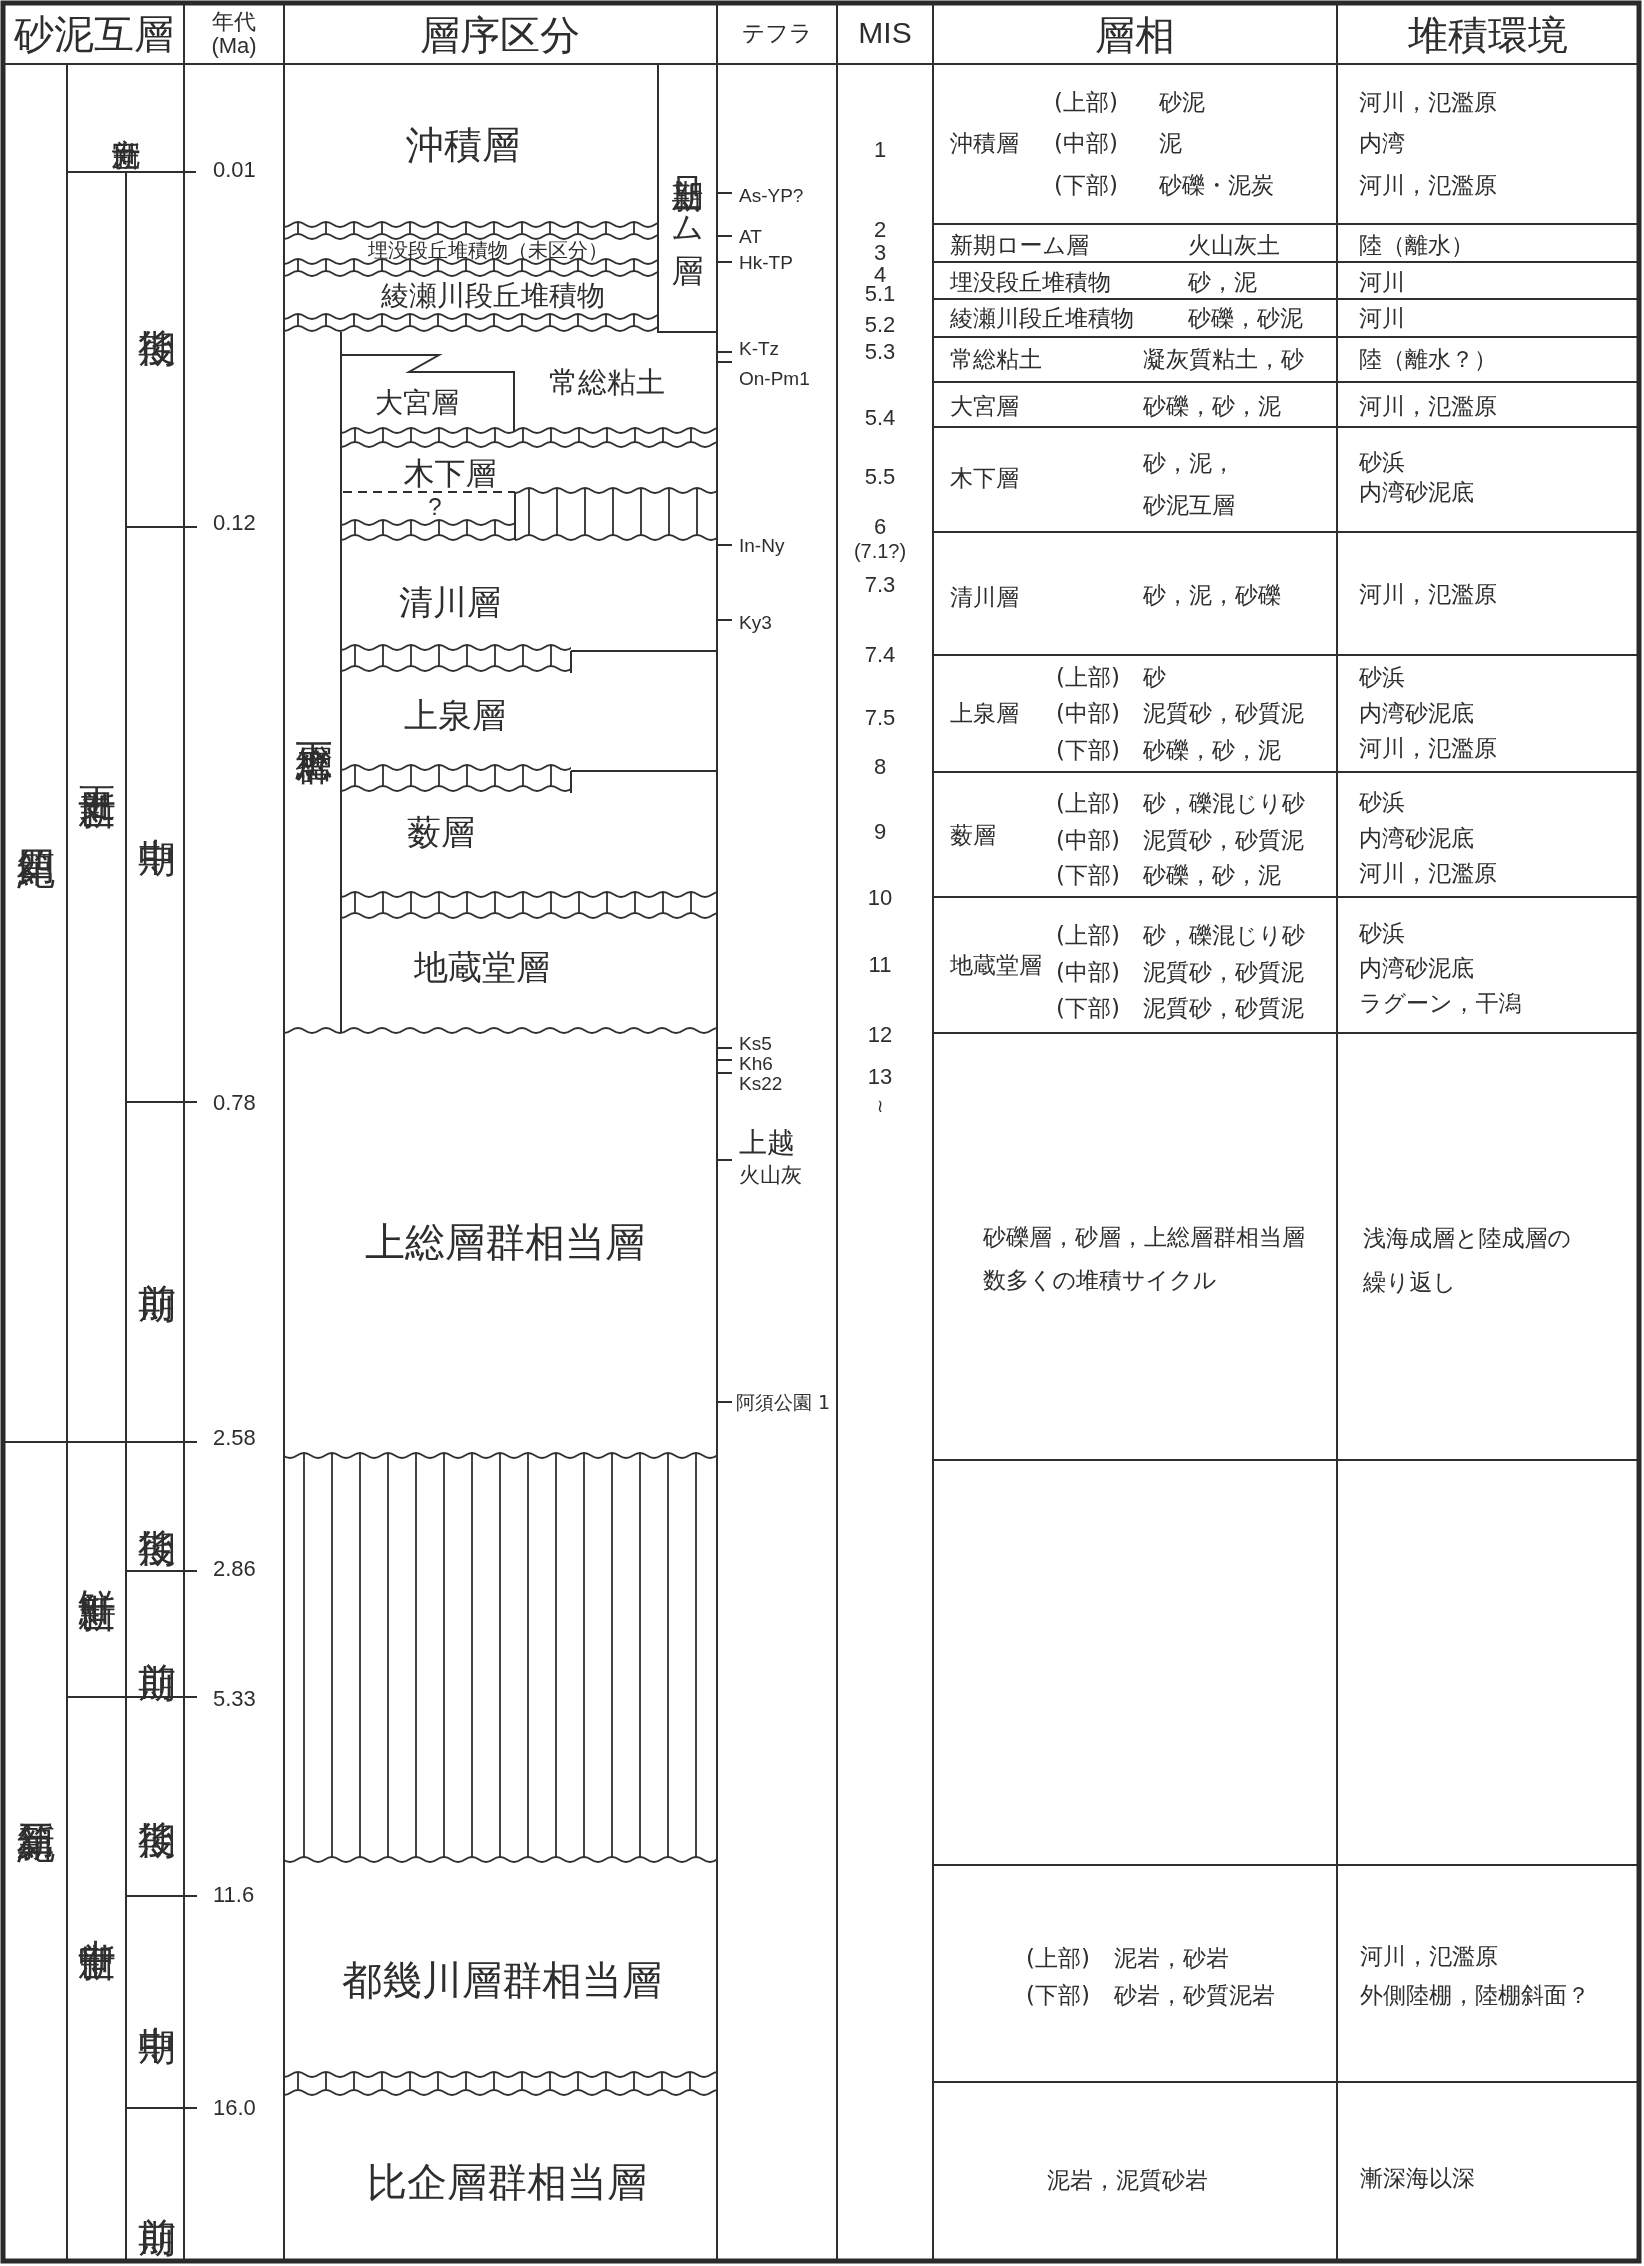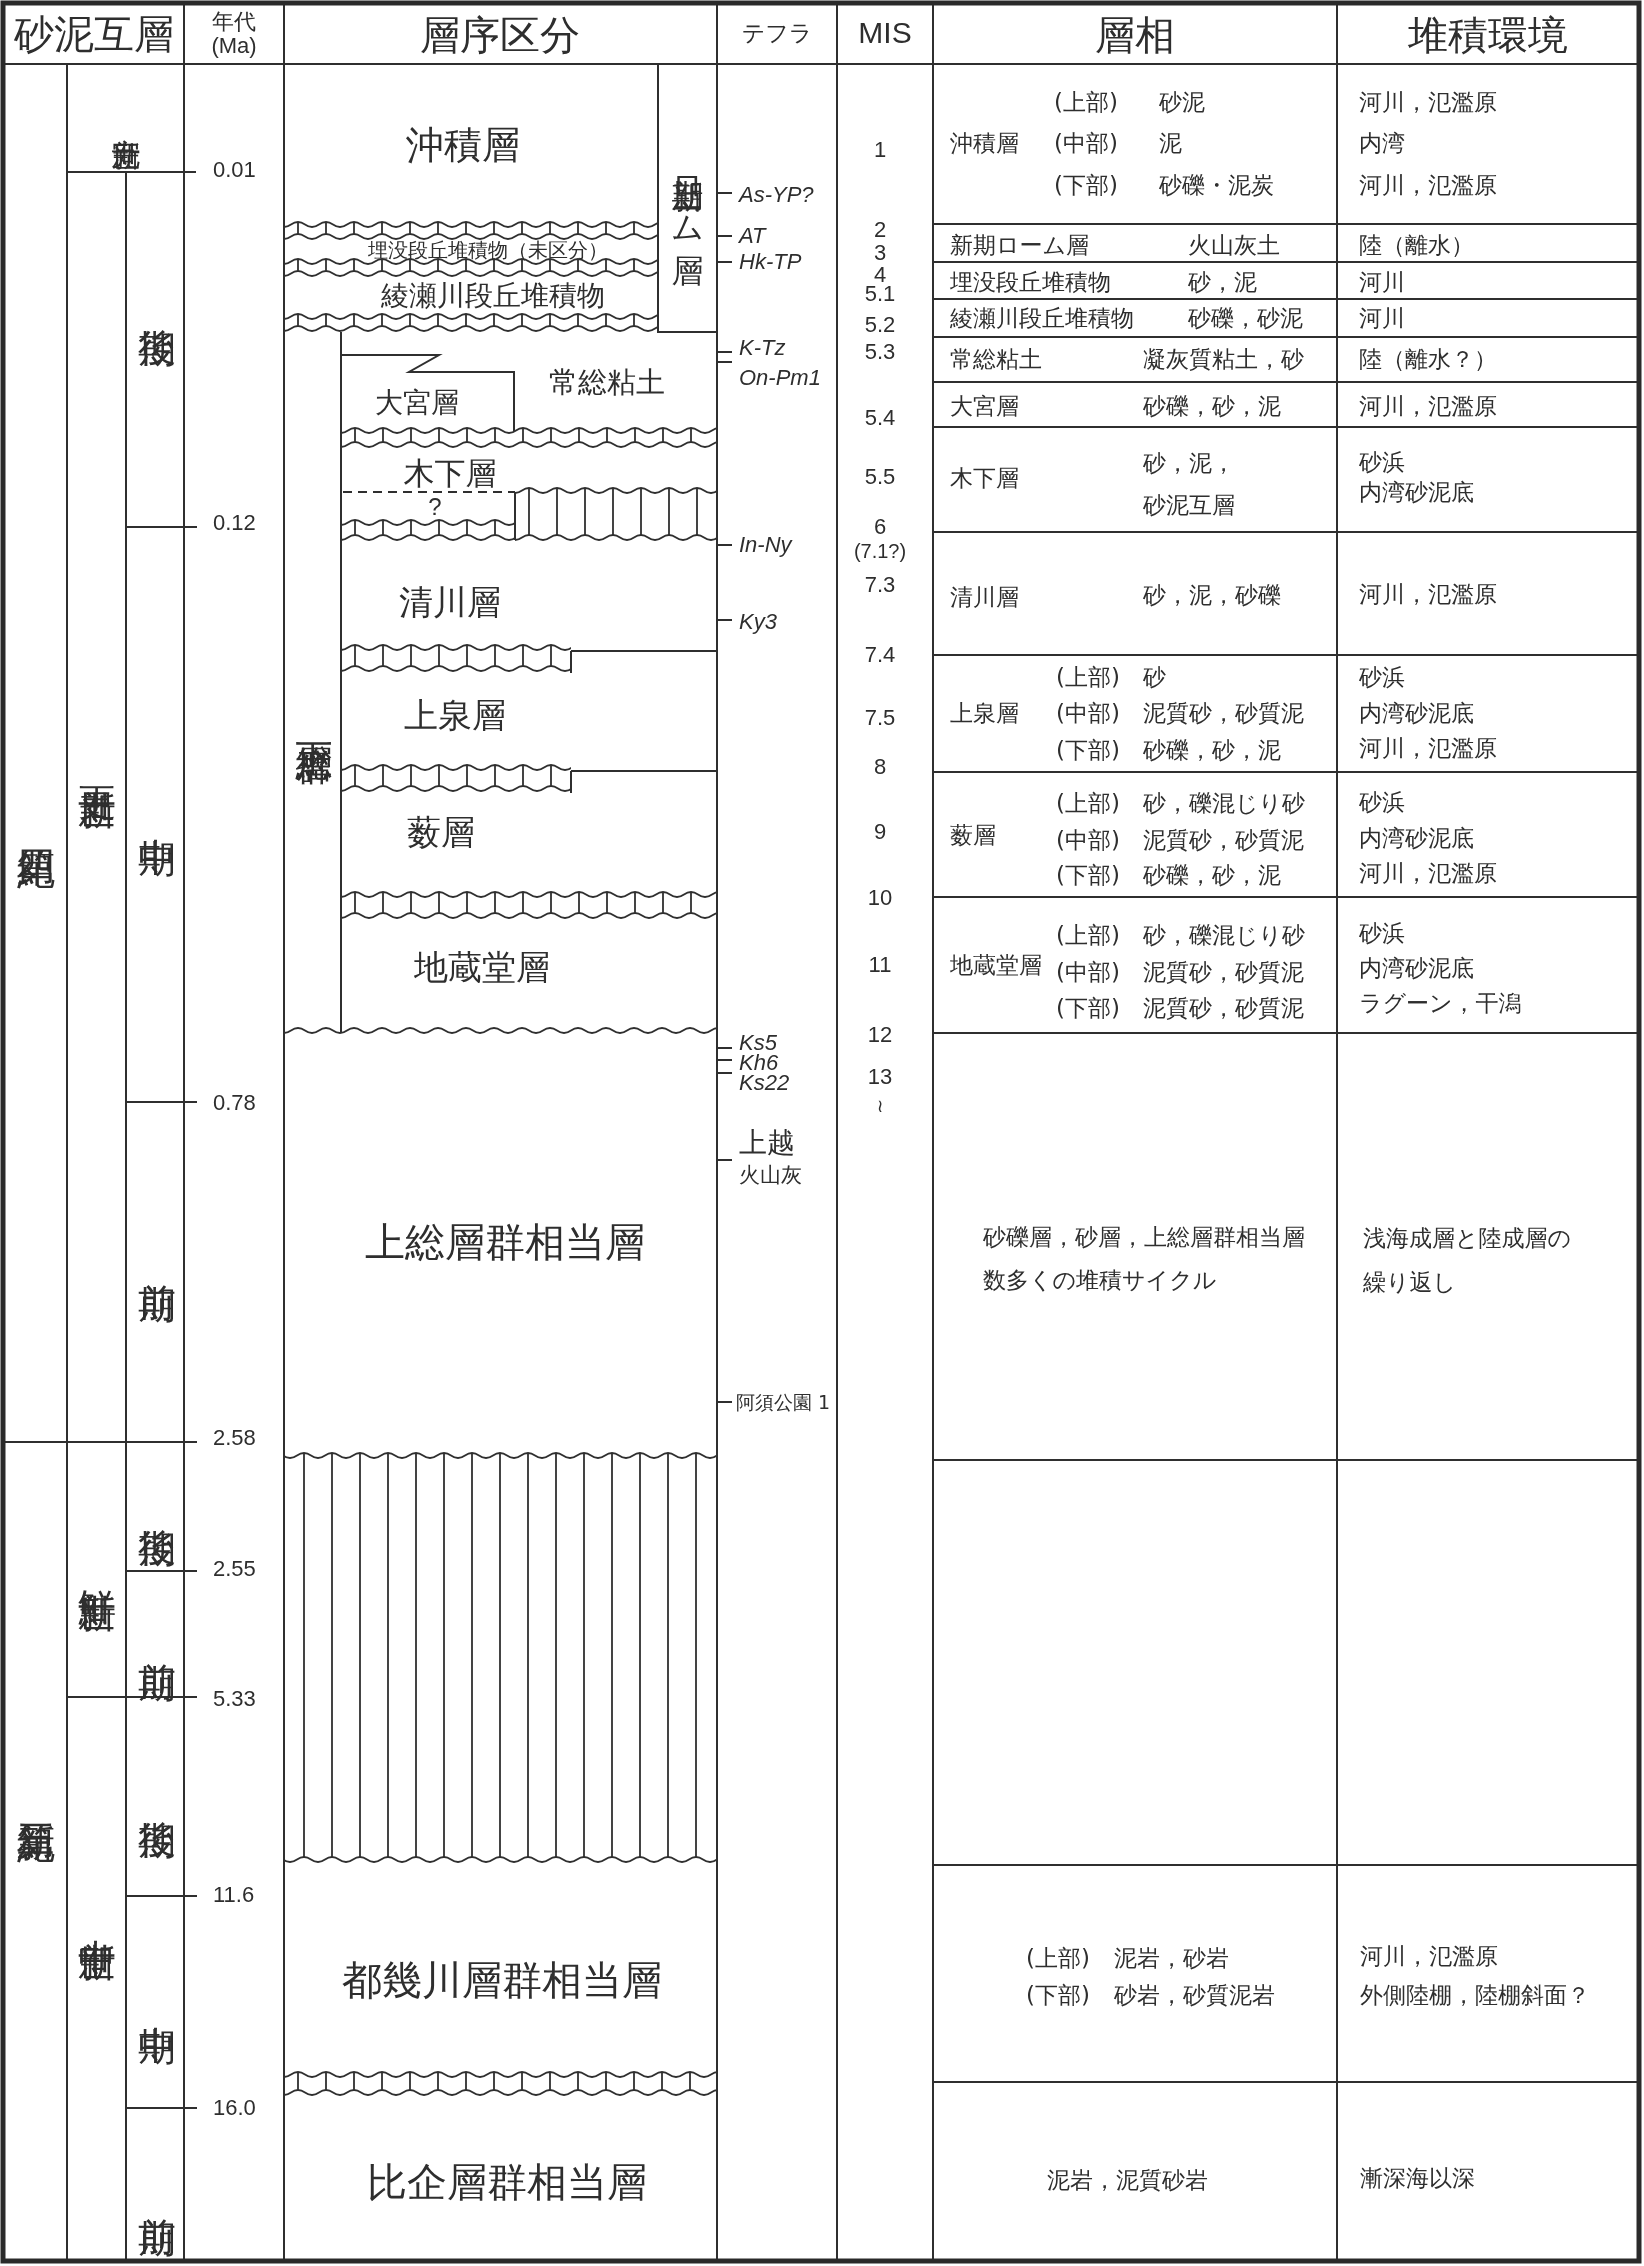--- a/index.html
+++ b/index.html
@@ -12,21 +12,21 @@
   .t { position: absolute; white-space: nowrap; line-height: 1; }
   .c { transform: translate(-50%, -50%); }
   .l { transform: translateY(-50%); }
   .v { writing-mode: vertical-rl; text-orientation: upright; transform: translate(-50%, -50%); }
   .hd { font-size: 40px; }
   .hd-sm { font-size: 22px; font-family: "Liberation Sans", sans-serif; }
   .ep { font-size: 38px; letter-spacing: 2px; }
   .ag { font-size: 22px; font-family: "Liberation Sans", sans-serif; }
   .st { font-size: 34px; }
   .st-lg { font-size: 40px; }
-  .tp { font-size: 22px; font-family: "Liberation Sans", sans-serif; font-style: italic; }
+  .tp { font-size: 19px; font-family: "Liberation Sans", sans-serif; }
   .ms { font-size: 22px; font-family: "Liberation Sans", sans-serif; }
   .tb { font-size: 23px; }
   .grp { display: contents; }
 </style>
 </head>
 <body>
 
 <div id="root">
 
   <svg id="lines" width="1644" height="2266" viewBox="0 0 1644 2266">
@@ -145,21 +145,21 @@
     <span class="t v ep" style="left:157px;top:1998px">中期</span>
     <span class="t v ep" style="left:157px;top:2190px">前期</span>
   </div>
 
   
   <div class="grp">
     <span class="t l ag" style="left:213px;top:170px">0.01</span>
     <span class="t l ag" style="left:213px;top:523px">0.12</span>
     <span class="t l ag" style="left:213px;top:1103px">0.78</span>
     <span class="t l ag" style="left:213px;top:1438px">2.58</span>
-    <span class="t l ag" style="left:213px;top:1569px">2.55</span>
+    <span class="t l ag" style="left:213px;top:1569px">2.86</span>
     <span class="t l ag" style="left:213px;top:1699px">5.33</span>
     <span class="t l ag" style="left:213px;top:1895px">11.6</span>
     <span class="t l ag" style="left:213px;top:2108px">16.0</span>
   </div>
 
   
   <div class="grp">
     <span class="t c" style="left:463px;top:145px;font-size:38px">沖積層</span>
     <span class="t c" style="left:488px;top:250px;font-size:20px">埋没段丘堆積物（未区分）</span>
     <span class="t c" style="left:493px;top:296px;font-size:28px">綾瀬川段丘堆積物</span>

